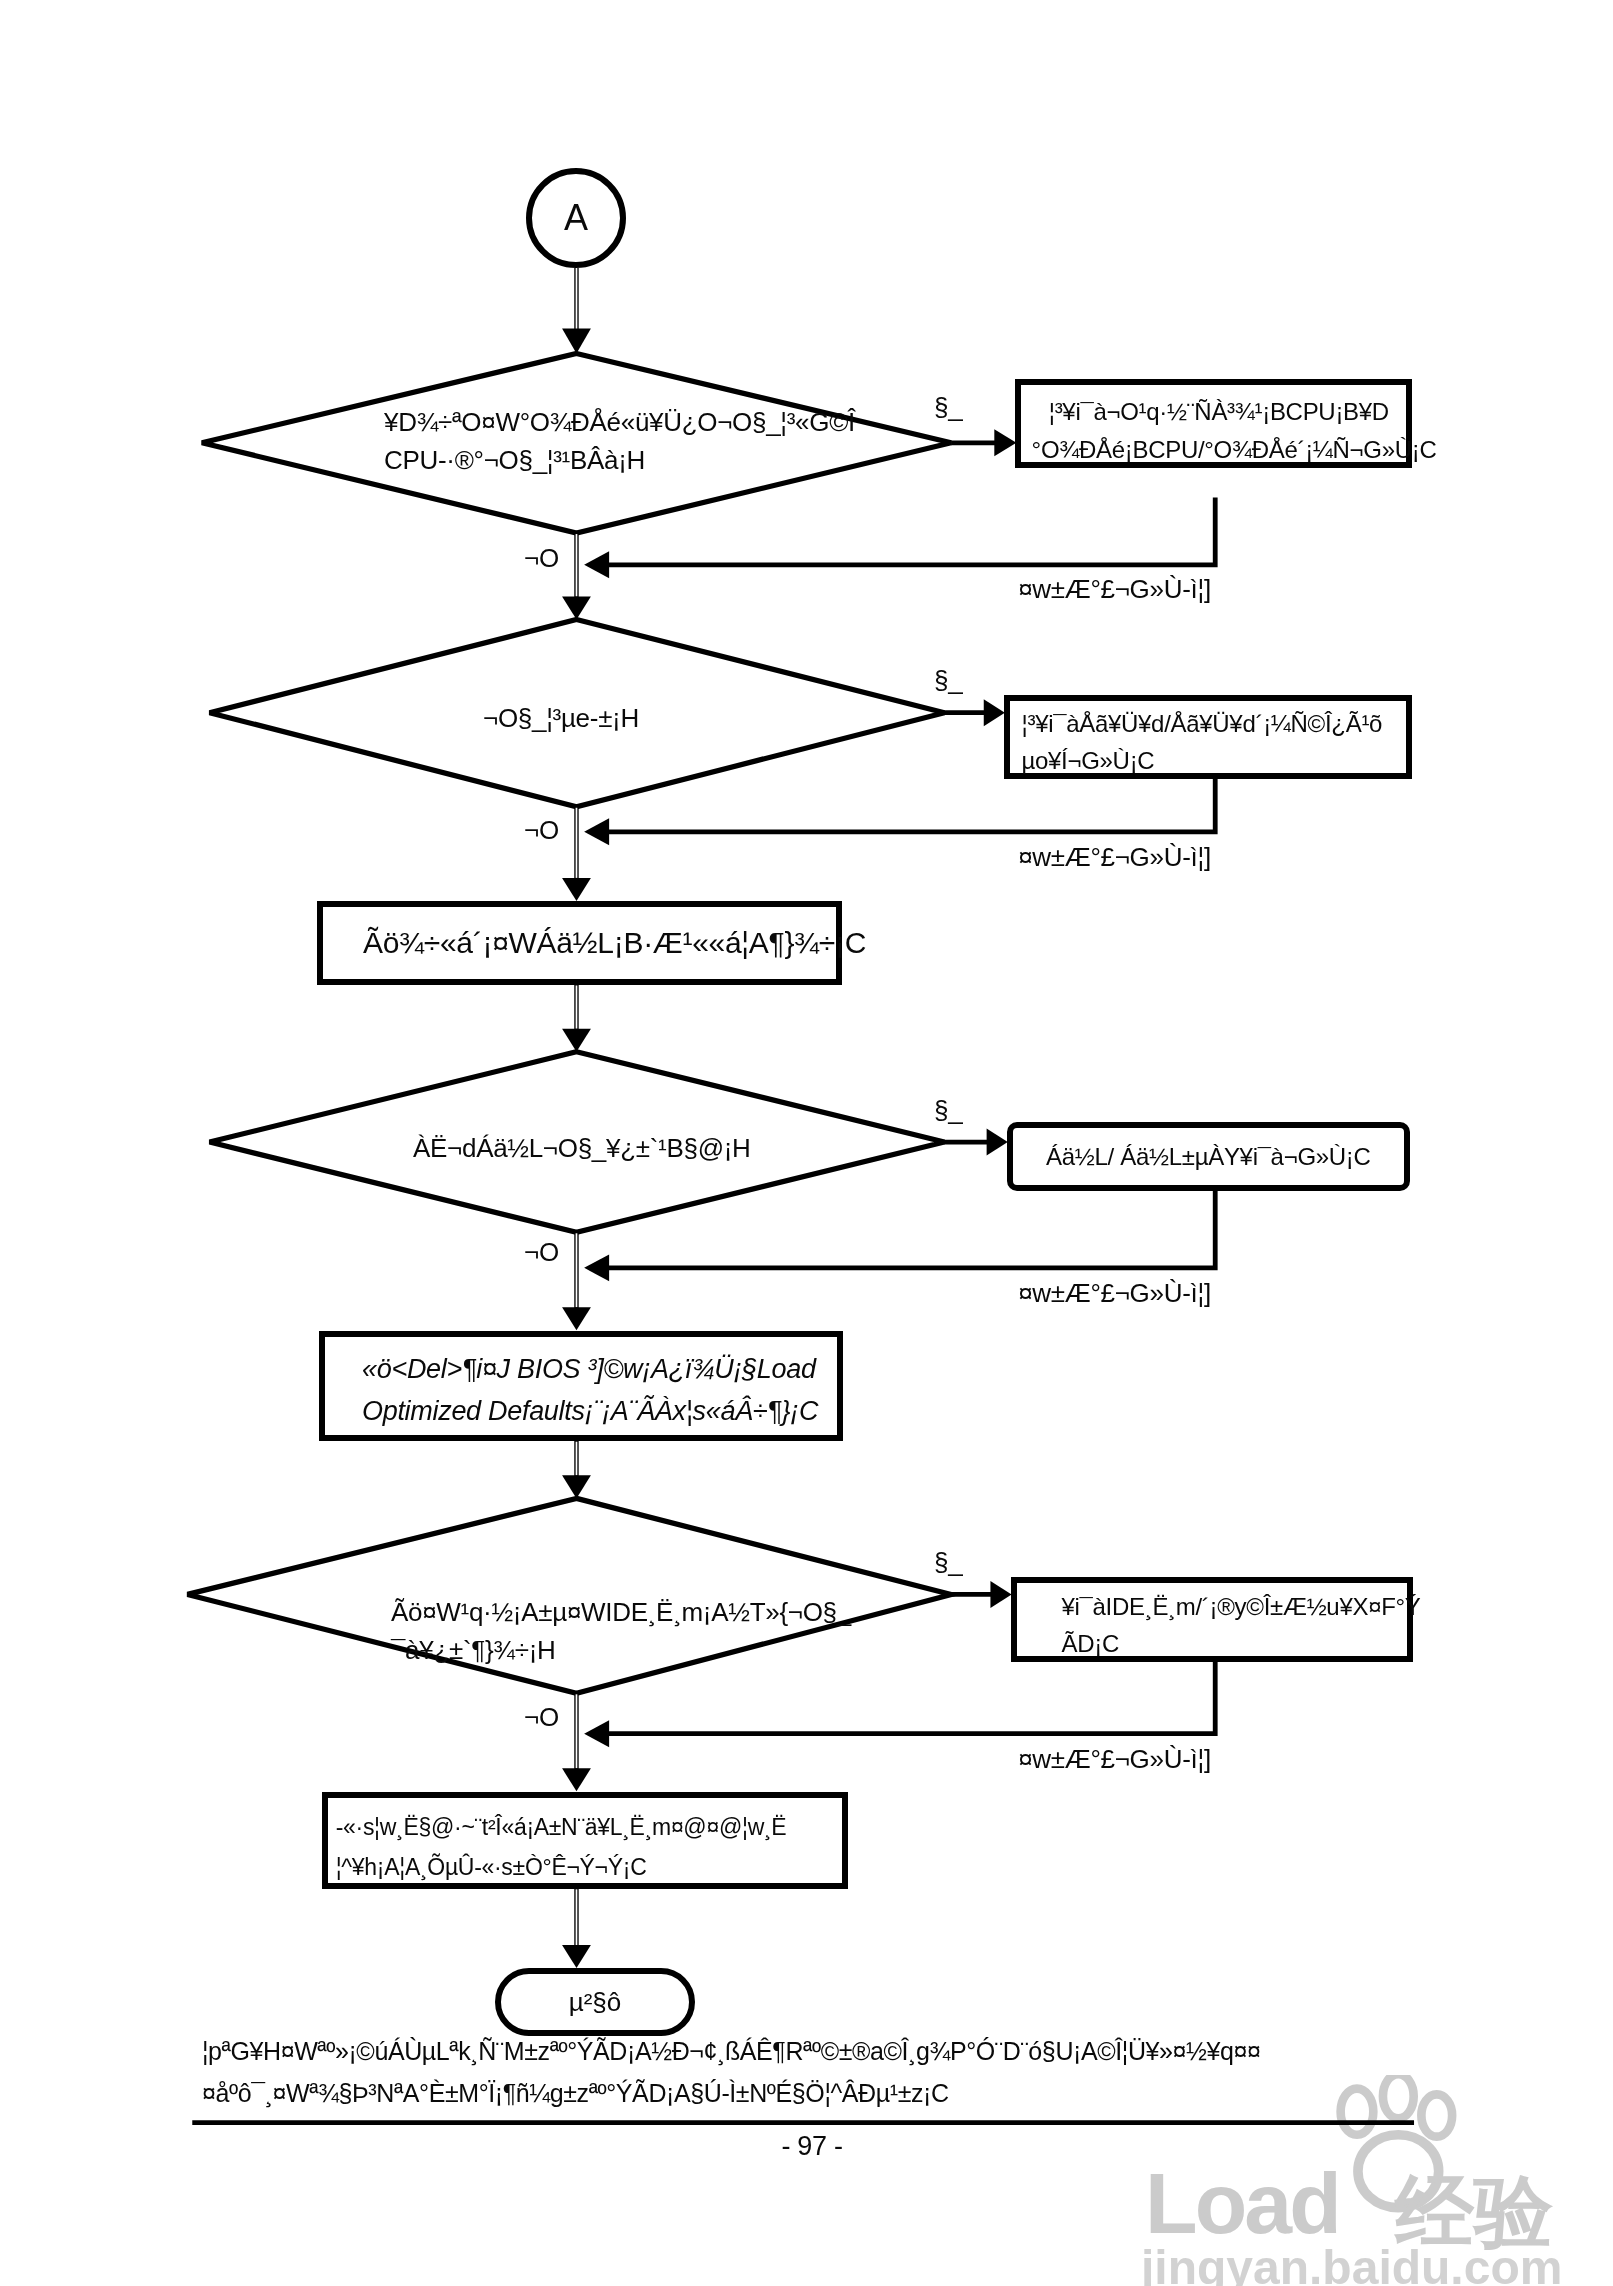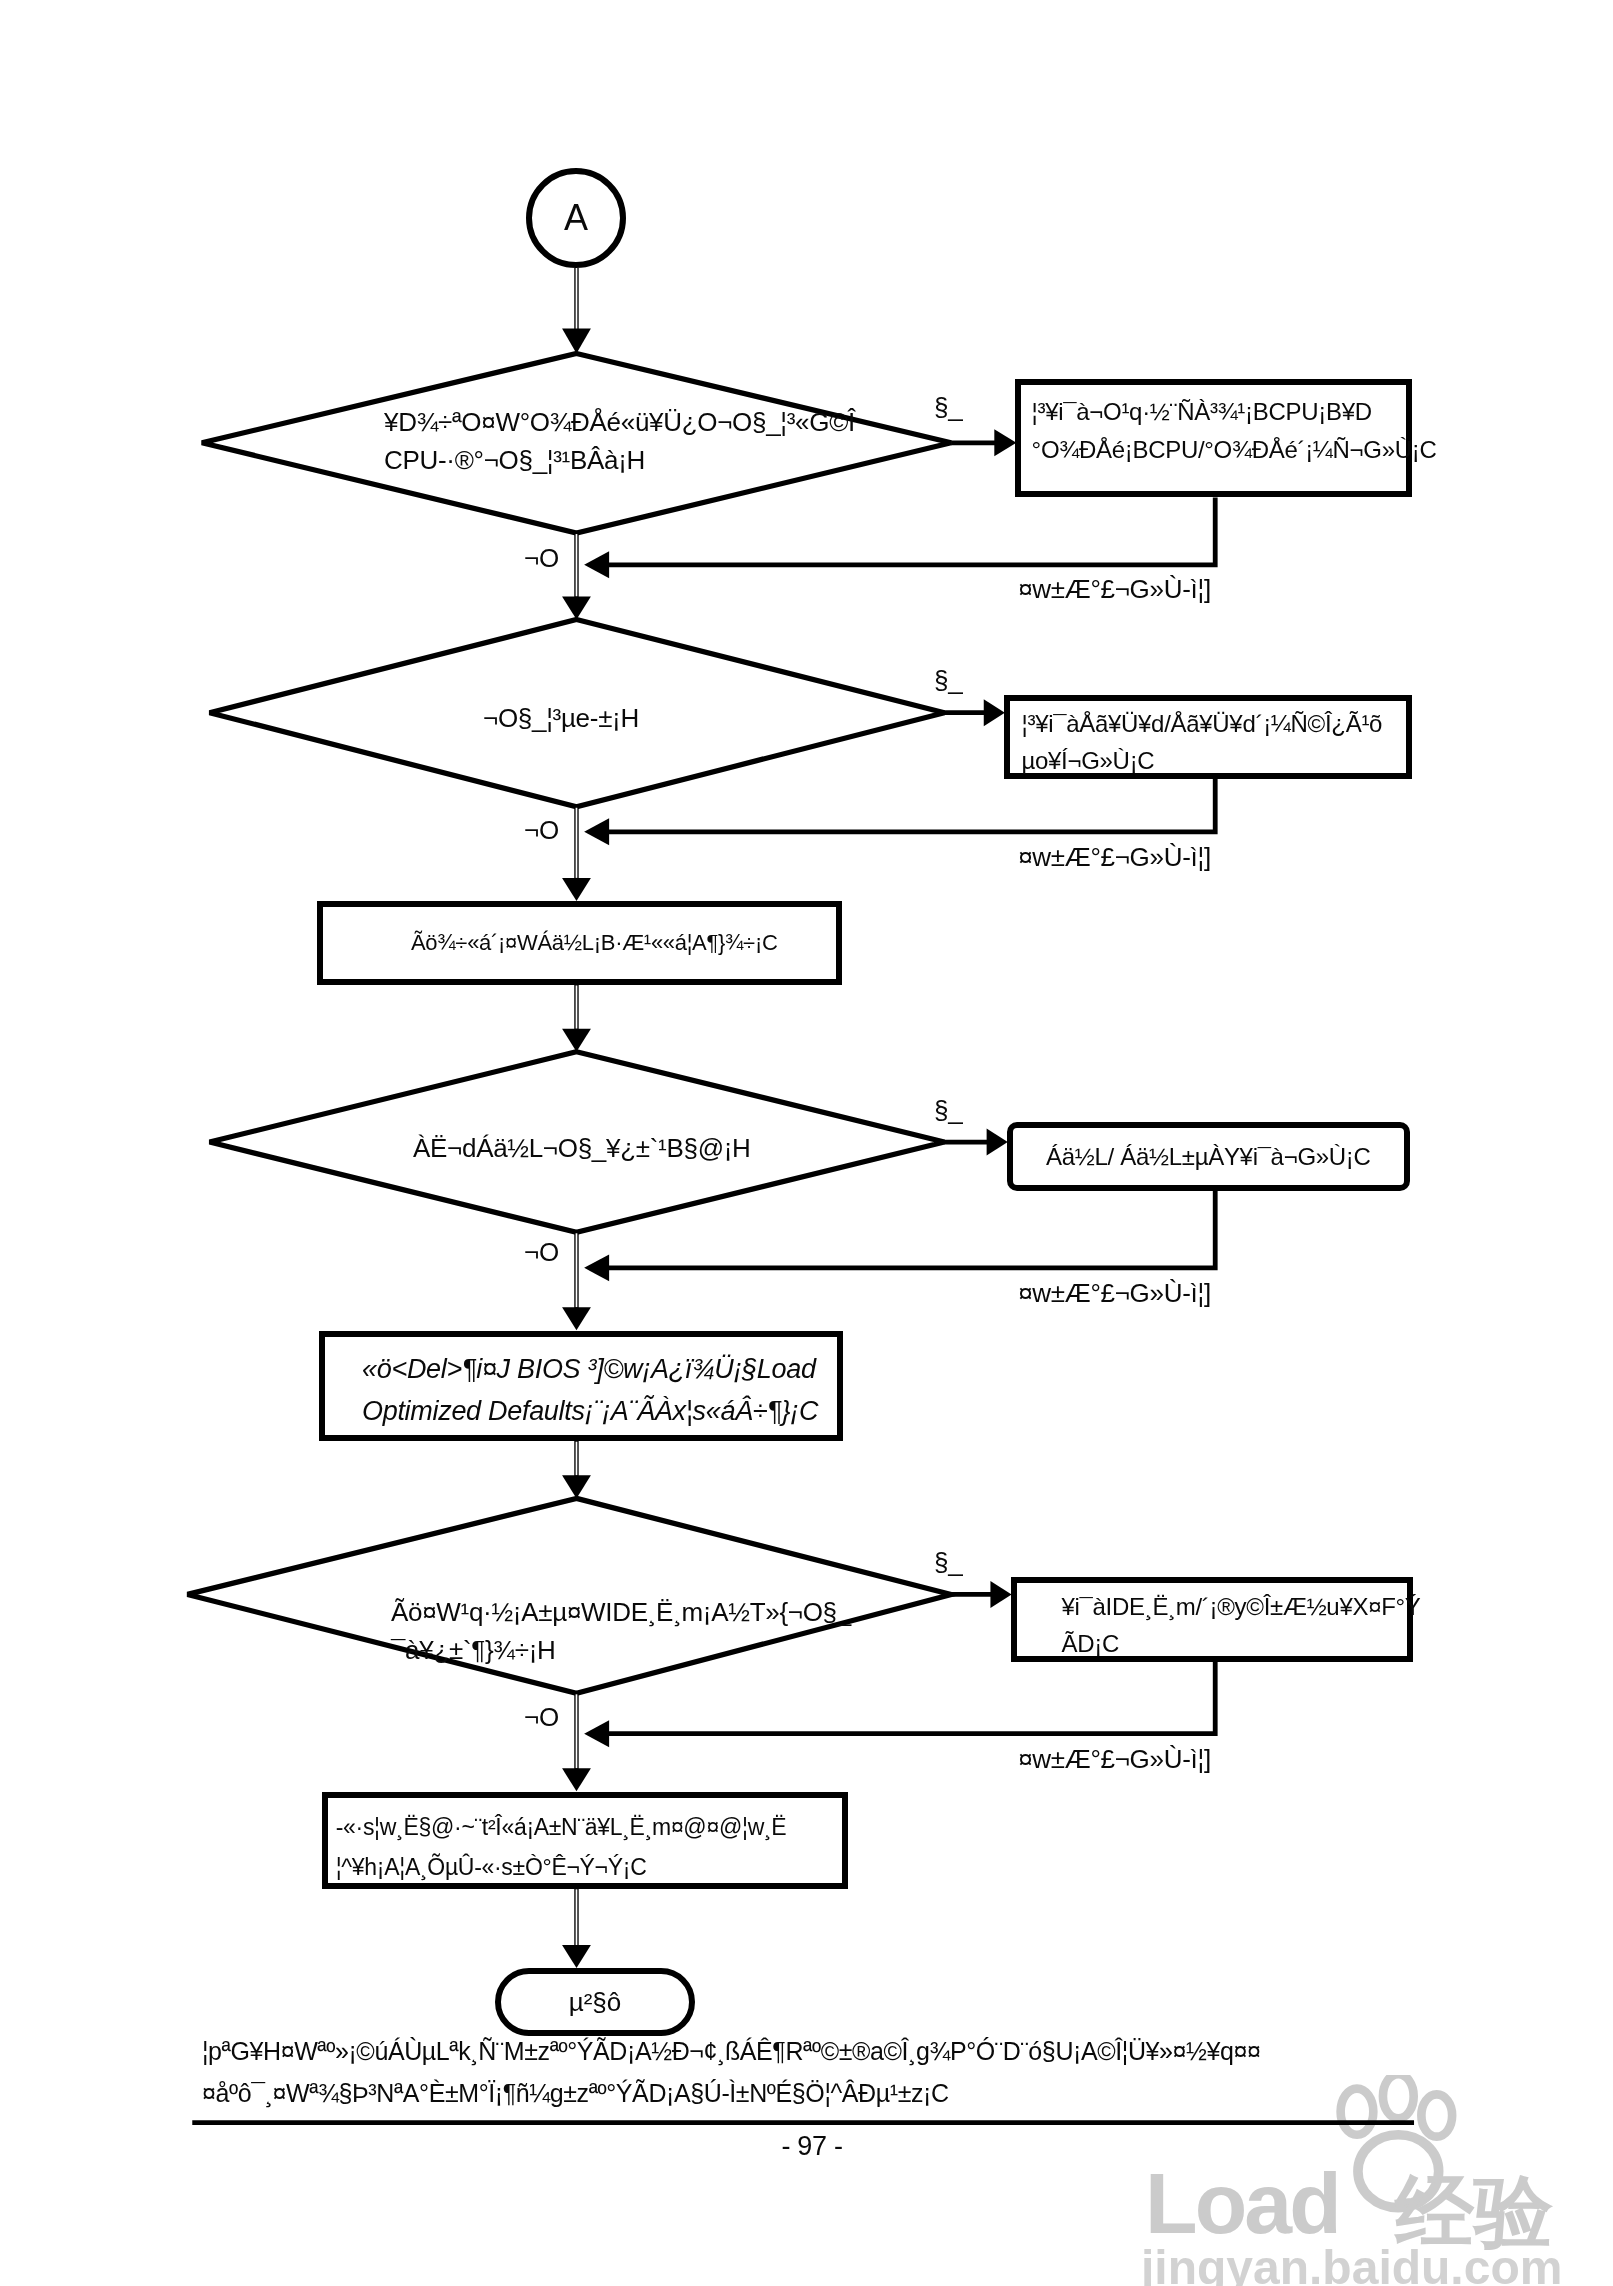--- a/index.html
+++ b/index.html
@@ -116,21 +116,21 @@
     <div>¬O§_¦³µe-±¡H</div>
   </div>
   <div class="txt d-line" style="left:413px;top:1129px;">
     <div>ÀË¬dÁä½L¬O§_¥¿±`¹B§@¡H</div>
   </div>
   <div class="txt d-line" style="left:391px;top:1593px;">
     <div>Ãö¤W¹q·½¡A±µ¤WIDE¸Ë¸m¡A½T»{¬O§_</div>
     <div>¯à¥¿±`¶}¾÷¡H</div>
   </div>
 
-  <div class="shape" style="left:1015px;top:379px;width:397px;height:118px;">
+  <div class="shape" style="left:1015px;top:379px;width:397px;height:89px;text-align:center;">
     <div class="txt" style="position:static;padding:7.7px 0 0 10.6px;font-size:24px;line-height:38px;">
       <div>¦³¥i¯à¬O¹q·½¨ÑÀ³¾¹¡BCPU¡B¥D</div>
       <div>°O¾ÐÅé¡BCPU/°O¾ÐÅé´¡¼Ñ¬G»Ù¡C</div>
     </div>
   </div>
   <div class="shape" style="left:1004px;top:695px;width:408px;height:84px;">
     <div class="txt" style="position:static;padding:3.8px 0 0 11.5px;font-size:24px;line-height:37px;">
       <div>¦³¥i¯àÅã¥Ü¥d/Åã¥Ü¥d´¡¼Ñ©Î¿Ã¹õ</div>
       <div>µo¥Í¬G»Ù¡C</div>
     </div>
@@ -139,21 +139,21 @@
     <div class="txt" style="position:static;padding-left:33px;font-size:24px;">Áä½L/ Áä½L±µÀY¥i¯à¬G»Ù¡C</div>
   </div>
   <div class="shape" style="left:1011px;top:1577px;width:402px;height:85px;">
     <div class="txt" style="position:static;padding:4.8px 0 0 12.5px;font-size:24px;line-height:37px;margin-left:32px;">
       <div>¥i¯àIDE¸Ë¸m/´¡®y©Î±Æ½u¥X¤F°Ý</div>
       <div>ÃD¡C</div>
     </div>
   </div>
 
   <div class="shape" style="left:317px;top:901px;width:525px;height:84px;display:flex;align-items:center;">
-    <div class="txt" style="position:static;padding-left:88px;font-size:22px;">Ãö¾÷«á´¡¤WÁä½L¡B·Æ¹««á¦A¶}¾÷¡C</div>
+    <div class="txt" style="position:static;padding-left:40px;font-size:30px;">Ãö¾÷«á´¡¤WÁä½L¡B·Æ¹««á¦A¶}¾÷¡C</div>
   </div>
   <div class="shape" style="left:319px;top:1331px;width:524px;height:110px;">
     <div class="txt" style="position:static;padding:10.6px 0 0 37px;font-size:27px;line-height:42px;font-style:italic;">
       <div>«ö&lt;Del&gt;¶i¤J BIOS ³]©w¡A¿ï¾Ü¡§Load</div>
       <div>Optimized Defaults¡¨¡A¨ÃÀx¦s«áÂ÷¶}¡C</div>
     </div>
   </div>
   <div class="shape" style="left:322px;top:1792px;width:526px;height:97px;">
     <div class="txt" style="position:static;padding:8.6px 0 0 7.7px;font-size:23px;line-height:40px;">
       <div>-«·s¦w¸Ë§@·~¨t²Î«á¡A±N¨ä¥L¸Ë¸m¤@¤@¦w¸Ë</div>

